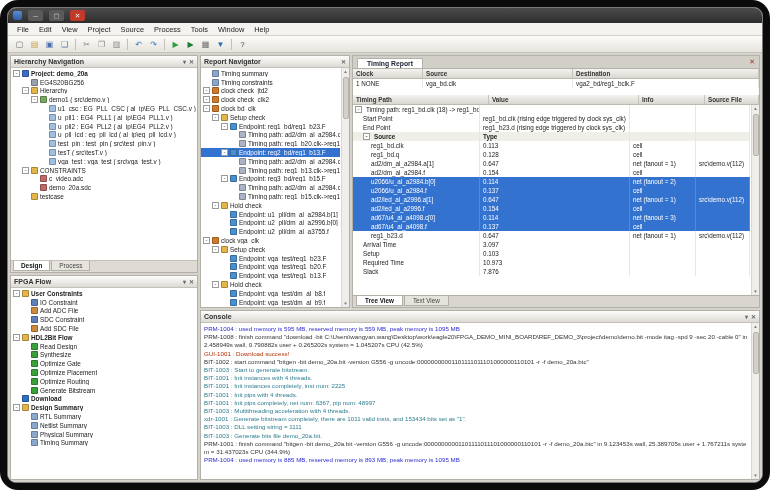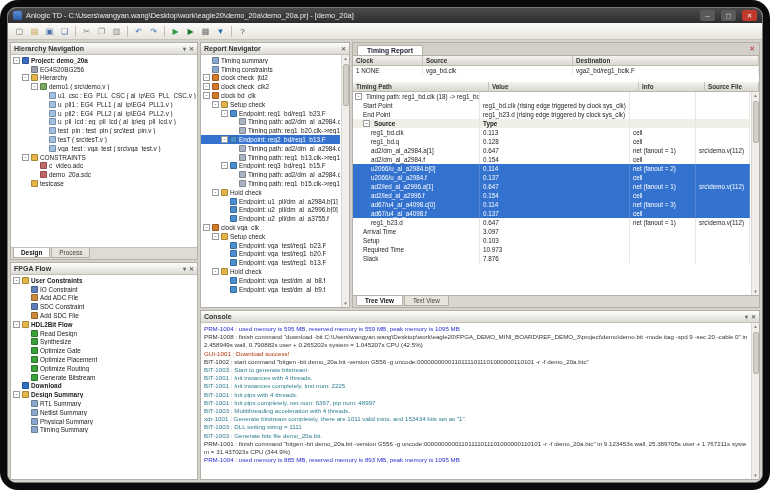--- a/index.html
+++ b/index.html
@@ -76,26 +76,36 @@
   .console-line{white-space:pre-wrap;word-break:break-all;}
 </style>
 </head>
 <body>
 
 <div class="frame">
   <div class="window">
 
     <div class="titlebar">
       <span class="app-icon"></span>
-      <span class="title-text">Anlogic TD - C:\Users\wangyan.wang\Desktop\work\eagle20\demo_20a\demo_20a.prj - [demo_20a]</span>
       <span class="win-btn">─</span>
       <span class="win-btn">▢</span>
       <span class="win-btn close">✕</span>
     </div>
 
+    <div class="menubar" id="menubar">
+        <span class="menu-item">File</span>
+        <span class="menu-item">Edit</span>
+        <span class="menu-item">View</span>
+        <span class="menu-item">Project</span>
+        <span class="menu-item">Source</span>
+        <span class="menu-item">Process</span>
+        <span class="menu-item">Tools</span>
+        <span class="menu-item">Window</span>
+        <span class="menu-item">Help</span>
+      </div>
     <div class="toolbar" id="toolbar">
         <span class="tool-btn" style="color: rgb(106, 106, 106);">▢</span>
         <span class="tool-btn" style="color: rgb(199, 155, 60);">▤</span>
         <span class="tool-btn" style="color: rgb(74, 111, 174);">▣</span>
         <span class="tool-btn" style="color: rgb(74, 111, 174);">❏</span>
         <span class="tool-sep"></span>
         <span class="tool-btn" style="color: rgb(136, 136, 136);">✂</span>
         <span class="tool-btn" style="color: rgb(136, 136, 136);">❐</span>
         <span class="tool-btn" style="color: rgb(136, 136, 136);">▥</span>
         <span class="tool-sep"></span>

